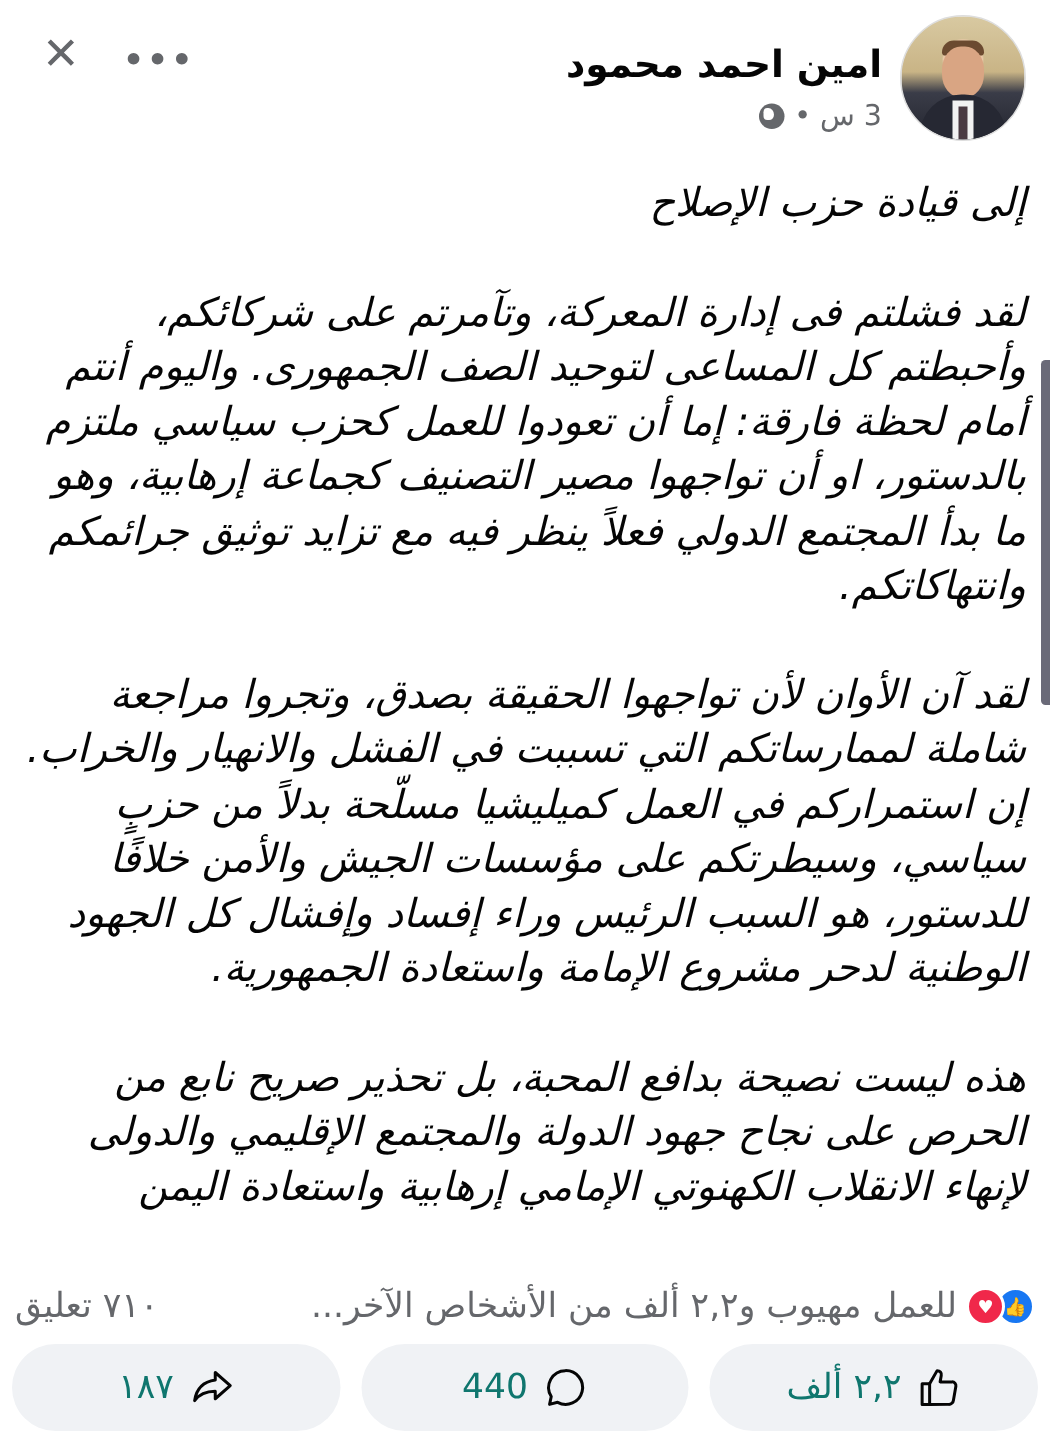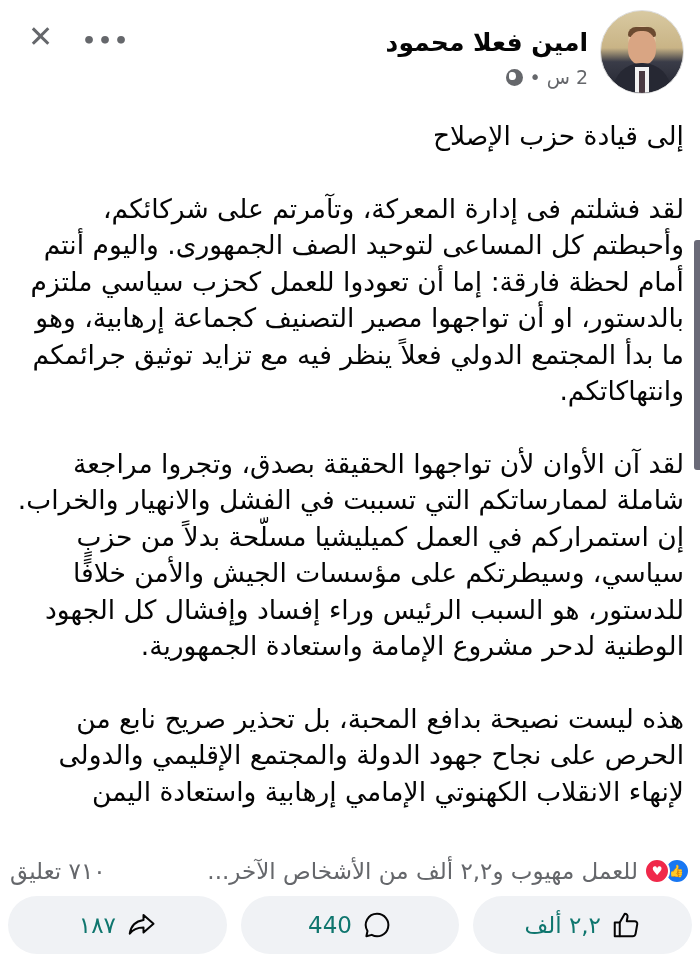--- a/index.html
+++ b/index.html
@@ -29,21 +29,21 @@
   }
   .globe { width:17px; height:17px; border-radius:50%; background:#65676b; display:inline-block; position:relative; }
   .globe::after { content:""; position:absolute; top:3px; left:3px; width:7px; height:8px; border-radius:40% 60% 50% 40%; background:#fff; }
   .more { position:absolute; top:28px; left:82px; font-size:22px; letter-spacing:2px; color:#65676b; font-weight:bold; }
   .close { position:absolute; top:22px; left:28px; font-size:30px; color:#65676b; line-height:1; }
 
   .post-text {
     position:absolute; top:118px; right:16px; width:670px; direction:rtl; text-align:right;
     font-size:26.5px; line-height:36.5px;
   }
-  .post-text p { margin:0 0 36px 0; }
+  .post-text p { margin:0 0 36px 0;font-style:italic; }
   .post-text p.title { margin-bottom:36px; }
 
   .scroll-thumb { position:absolute; top:240px; right:0; width:6px; height:230px; background:#6a6a78; border-radius:3px 0 0 3px; }
 
   .reactions {
     position:absolute; top:858px; right:10px; width:680px; direction:rtl;
     display:flex; align-items:center; font-size:23px; color:#65676b;
   }
   .r-icons { display:flex; margin-left:6px; }
   .r-ic { width:22px; height:22px; border-radius:50%; border:2px solid #fff; display:flex; align-items:center; justify-content:center; color:#fff; font-size:12px; }
@@ -64,23 +64,23 @@
 <body>
 
 <div class="header">
   <div class="avatar">
     <div class="hair"></div>
       <div class="face"></div>
     <div class="suit"></div>
       <div class="shirt"></div>
       <div class="tie"></div>
   </div>
-  <div class="name">امين فعلا محمود</div>
+  <div class="name">امين احمد محمود</div>
   <div class="meta">
-    <span>2 س</span>
+    <span>3 س</span>
     <span>•</span>
     <span class="globe"></span>
   </div>
   <div class="more">•••</div>
   <div class="close">✕</div>
 </div>
 
 <div class="post-text">
   <p class="title">إلى قيادة حزب الإصلاح</p>
   <p>لقد فشلتم فى إدارة المعركة، وتآمرتم على شركائكم، وأحبطتم كل المساعى لتوحيد الصف الجمهورى. واليوم أنتم أمام لحظة فارقة: إما أن تعودوا للعمل كحزب سياسي ملتزم بالدستور، او أن تواجهوا مصير التصنيف كجماعة إرهابية، وهو ما بدأ المجتمع الدولي فعلاً ينظر فيه مع تزايد توثيق جرائمكم وانتهاكاتكم.</p>

